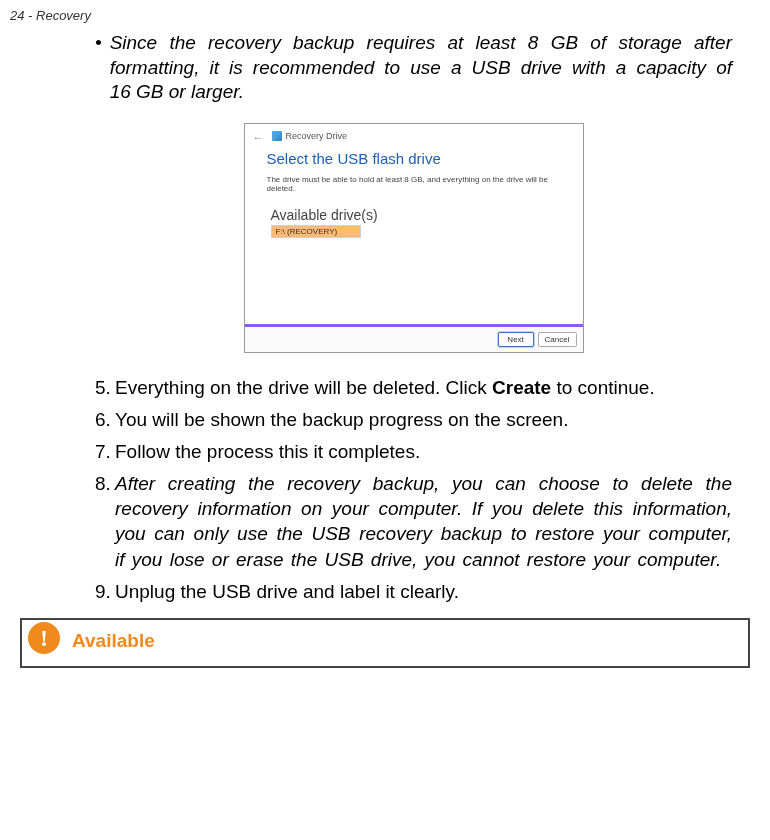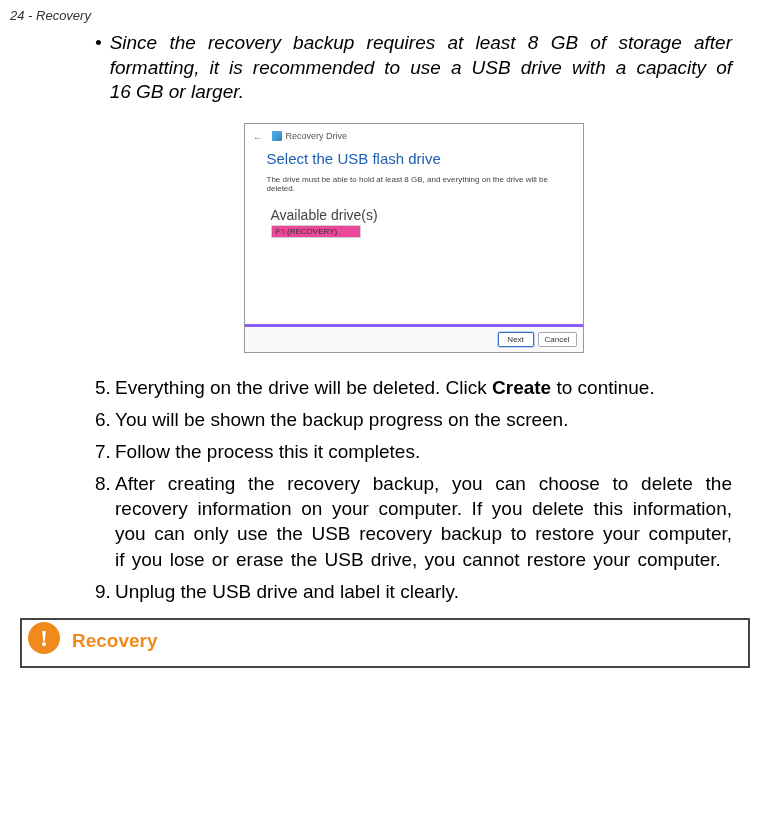--- a/index.html
+++ b/index.html
@@ -85,21 +85,21 @@
       font-size: 14px;
       color: #444;
       padding: 0 26px 2px 26px;
     }
     .drive-list {
       margin: 0 26px 0 26px;
     }
     .drive-item {
       font-size: 8px;
       color: #333;
-      background: #ec4899;
+      background: #fdba74;
       border: 1px solid #d0d0d0;
       padding: 1px 4px;
       width: 90px;
     }
     .dialog-footer {
       position: absolute;
       bottom: 0;
       left: 0;
       right: 0;
       display: flex;
@@ -186,20 +186,21 @@
     .note-text {
       color: #f08a1d;
       font-weight: bold;
       font-size: 17px;
       line-height: 1.28;
       text-align: justify;
     }
     .ol-item.justify-step8 .ol-text {
       text-align: justify;
       word-spacing: 2px;
+      font-style: italic;
     }
   </style>
 </head>
 <body>
 
 <div class="page-header">24 - Recovery</div>
 
 <div class="content">
 
   <div class="bullet-item">
@@ -256,15 +257,15 @@
 
 </div>
 
 <div class="note-box">
   <div class="note-icon-wrapper">
     <div class="note-icon">
       <span class="note-icon-inner">!</span>
     </div>
   </div>
   <div class="note-body">
-    <div class="note-title">Recovery</div>
+    <div class="note-title">Available</div>
   </div>
 </div>
 
 </body></html>

